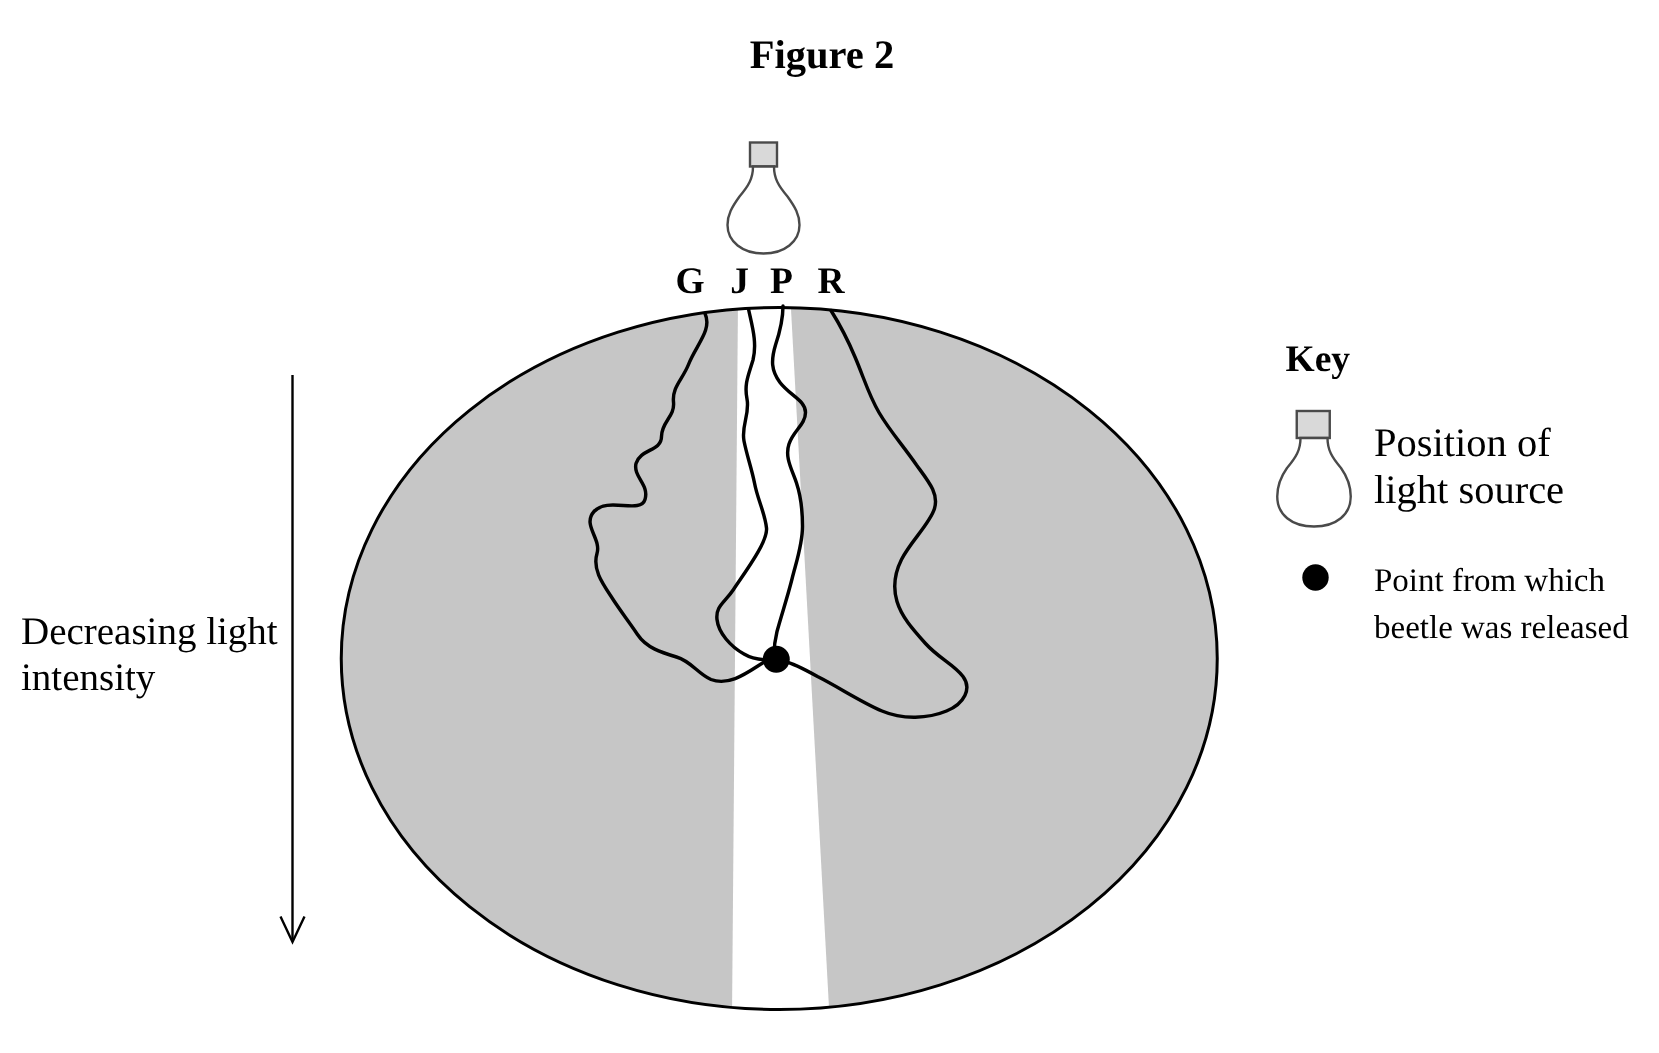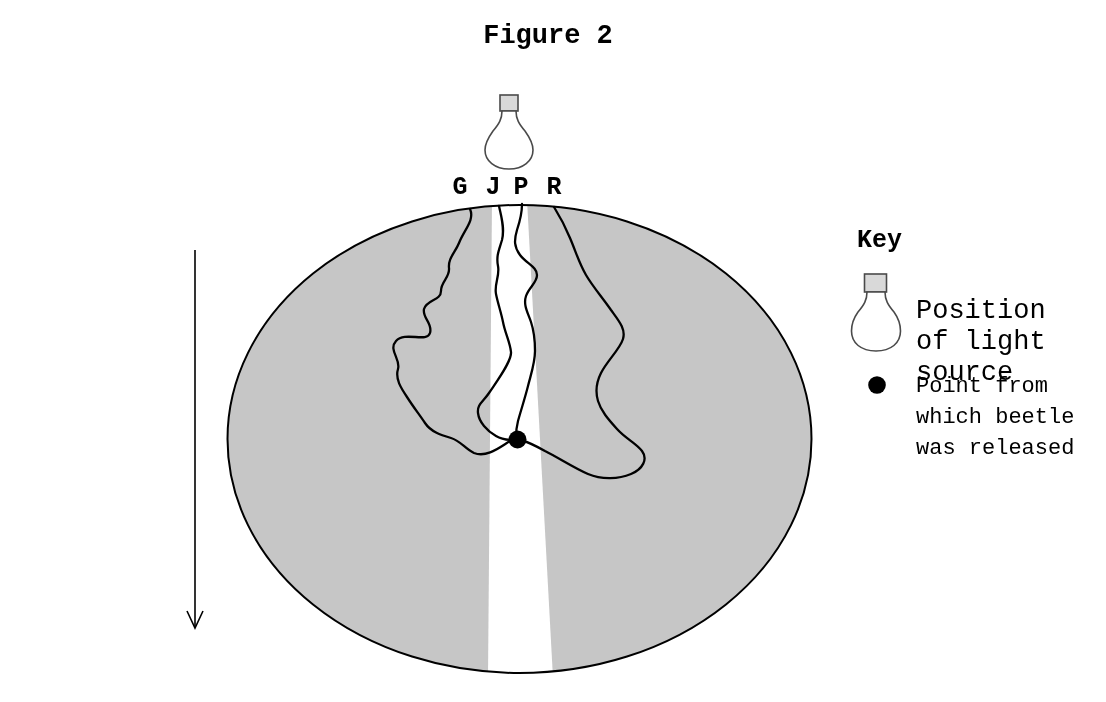--- a/index.html
+++ b/index.html
@@ -1,20 +1,20 @@
 <!DOCTYPE html>
 <html><head>
 <meta charset="utf-8">
 <style>
   html,body{margin:0;padding:0;background:#ffffff;}
   .stage{
     position:relative;
     width:1106px;height:702px;
     background:#ffffff;
-    font-family:Liberation Mono, monospace;
+    font-family:Liberation Serif, serif;
     color:#000;
     overflow:hidden;
     border-radius:23px;
   }
   .abs{position:absolute;}
   .fig-title{
     top:21px;left:548px;transform:translateX(-50%);
     font-size:27px;font-weight:bold;white-space:nowrap;
   }
   .path-letter{
@@ -26,21 +26,21 @@
   .left-label{
     left:14px;top:405px;width:178px;
     font-size:26px;line-height:31px;
   }
   .key-title{
     left:857px;top:226px;
     font-size:25px;font-weight:bold;
   }
   .key-label-1{
     left:916px;top:280px;width:172px;
-    font-size:27px;line-height:31px;margin-top:16px;
+    font-size:27px;line-height:31px;
   }
   .key-label-2{
     left:916px;top:371px;width:178px;
     font-size:22px;line-height:31px;
   }
   svg{display:block;}
   .diagram-svg{left:0;top:0;}
 </style>
 </head>
 <body>
@@ -134,20 +134,21 @@
     </g>
   </svg>
 
   <div class="abs fig-title">Figure 2</div>
 
   <div class="abs path-letter letter-g">G</div>
   <div class="abs path-letter letter-j">J</div>
   <div class="abs path-letter letter-p">P</div>
   <div class="abs path-letter letter-r">R</div>
 
+  <div class="abs left-label">Decreasing light intensity</div>
 
   <div>
     <div class="abs key-title">Key</div>
 
     <svg class="abs" style="left:849px;top:271px;" width="54" height="84" viewBox="0 0 54 84">
       <g stroke="#4a4a4a" stroke-width="1.6">
         <rect x="15.5" y="3" width="22" height="18" fill="#d9d9d9"></rect>
         <path fill="#ffffff" d="
           M 18 21
           C 18 29, 15 34, 9 41

